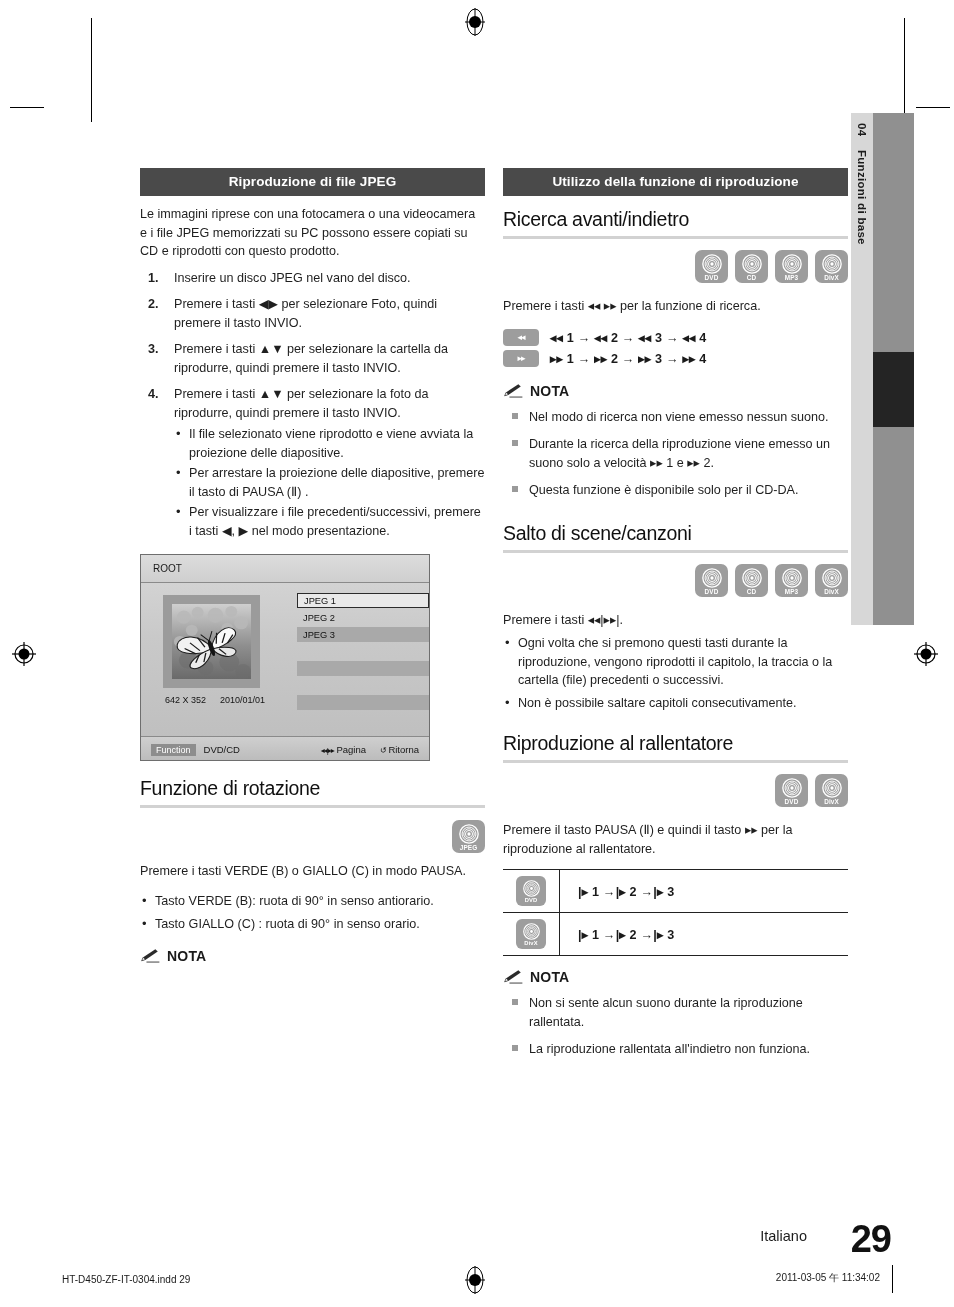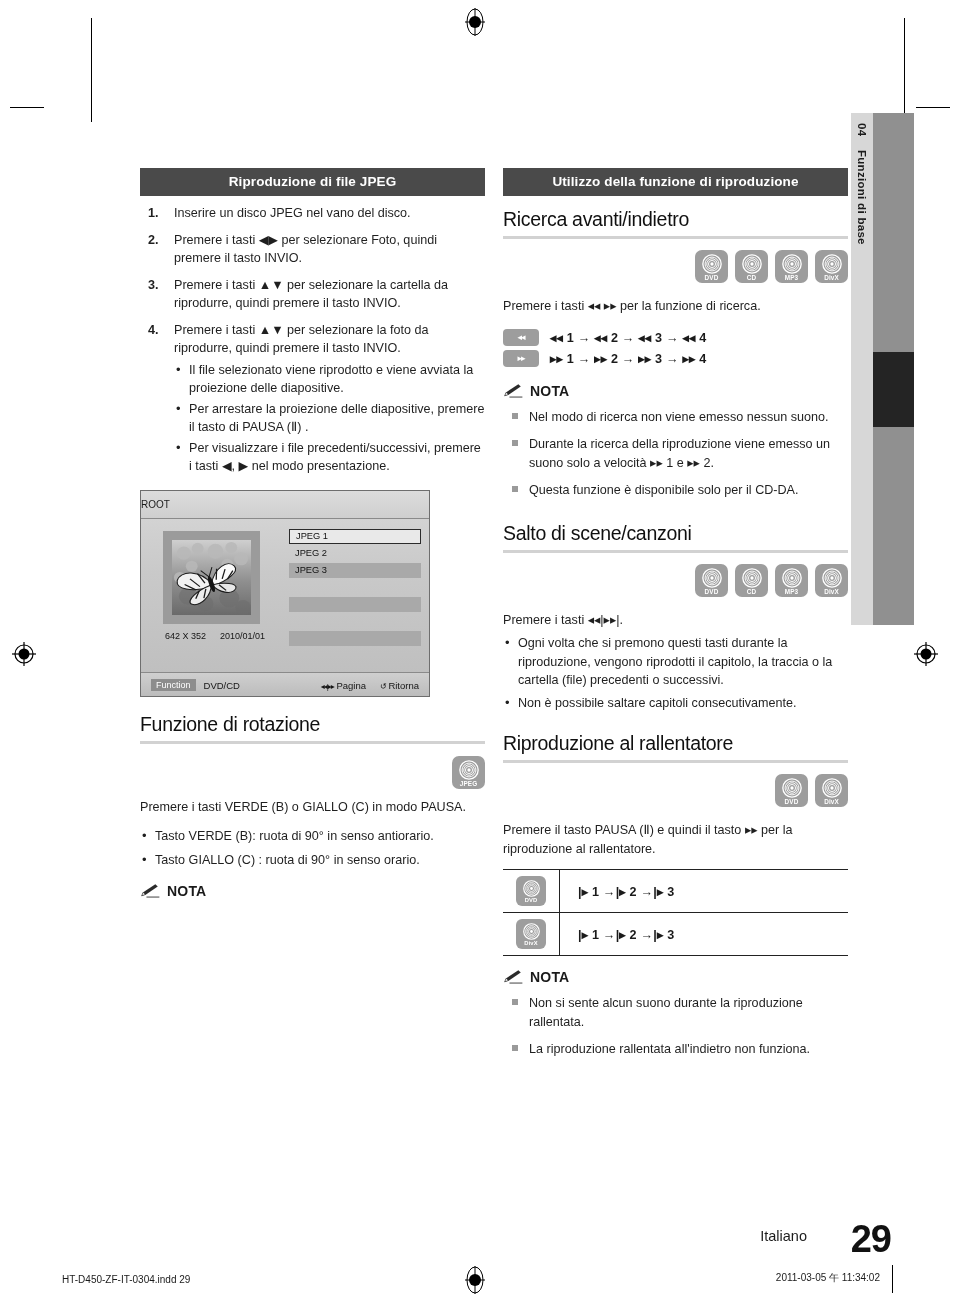--- a/index.html
+++ b/index.html
@@ -141,37 +141,37 @@
   .osd {
     margin-top: 14px;
     width: 290px; height: 207px;
     border: 1px solid #6e6e6e;
     background: linear-gradient(180deg,#d8d8d8 0%,#c9c9c9 40%,#bdbdbd 100%);
     position: relative;
     font-size: 9px;
   }
   .osd-title {
     height: 28px; border-bottom: 1px solid #8a8a8a;
-    display: flex; align-items: center; 
+    display: flex; align-items: center; padding-left: 12px;
     font-size: 10px; color: #1a1a1a;
     background: linear-gradient(180deg,#dcdcdc,#cfcfcf);
   }
   .osd-body { position: relative; height: 140px; }
   .osd-thumb-frame {
     position: absolute; left: 22px; top: 12px;
     width: 97px; height: 93px;
     background: #9b9b9b; padding: 9px;
   }
   .osd-thumb { width: 100%; height: 100%; display: block; }
   .osd-meta {
     position: absolute; left: 24px; top: 112px;
     font-size: 9px; color: #141414;
     display: flex; gap: 14px;
   }
-  .osd-list { position: absolute; left: 148px; top: 10px; width: 132px; }
+  .osd-list { position: absolute; left: 156px; top: 10px; width: 132px; }
   .osd-item {
     height: 15px; display: flex; align-items: center;
     padding-left: 6px; font-size: 9.3px; color: #111;
     margin-bottom: 2px;
   }
   .osd-item.sel { border: 1.2px solid #2b2b2b; background: #e9e9e9; }
   .osd-item.shade { background: #a9a9a9; }
   .osd-item.blank { background: #a9a9a9; }
   .osd-item.empty { background: transparent; }
   .osd-foot {
@@ -287,20 +287,21 @@
       <span>Funzioni di base</span>
     </div>
   </div>
   <div class="tab-graybar"></div>
   <div class="tab-marker"></div>
 
   <div class="col col-left">
 
     <div class="band">Riproduzione di file JPEG</div>
 
+    <p class="body">Le immagini riprese con una fotocamera o una videocamera e i file JPEG memorizzati su PC possono essere copiati su CD e riprodotti con questo prodotto.</p>
 
     <ol class="steps">
       <li>
         <span class="num">1.</span>
         <span>Inserire un disco JPEG nel vano del disco.</span>
       </li>
       <li>
         <span class="num">2.</span>
         <span>Premere i tasti ◀▶ per selezionare <b>Foto</b>, quindi premere il tasto <b>INVIO</b>.</span>
       </li>

